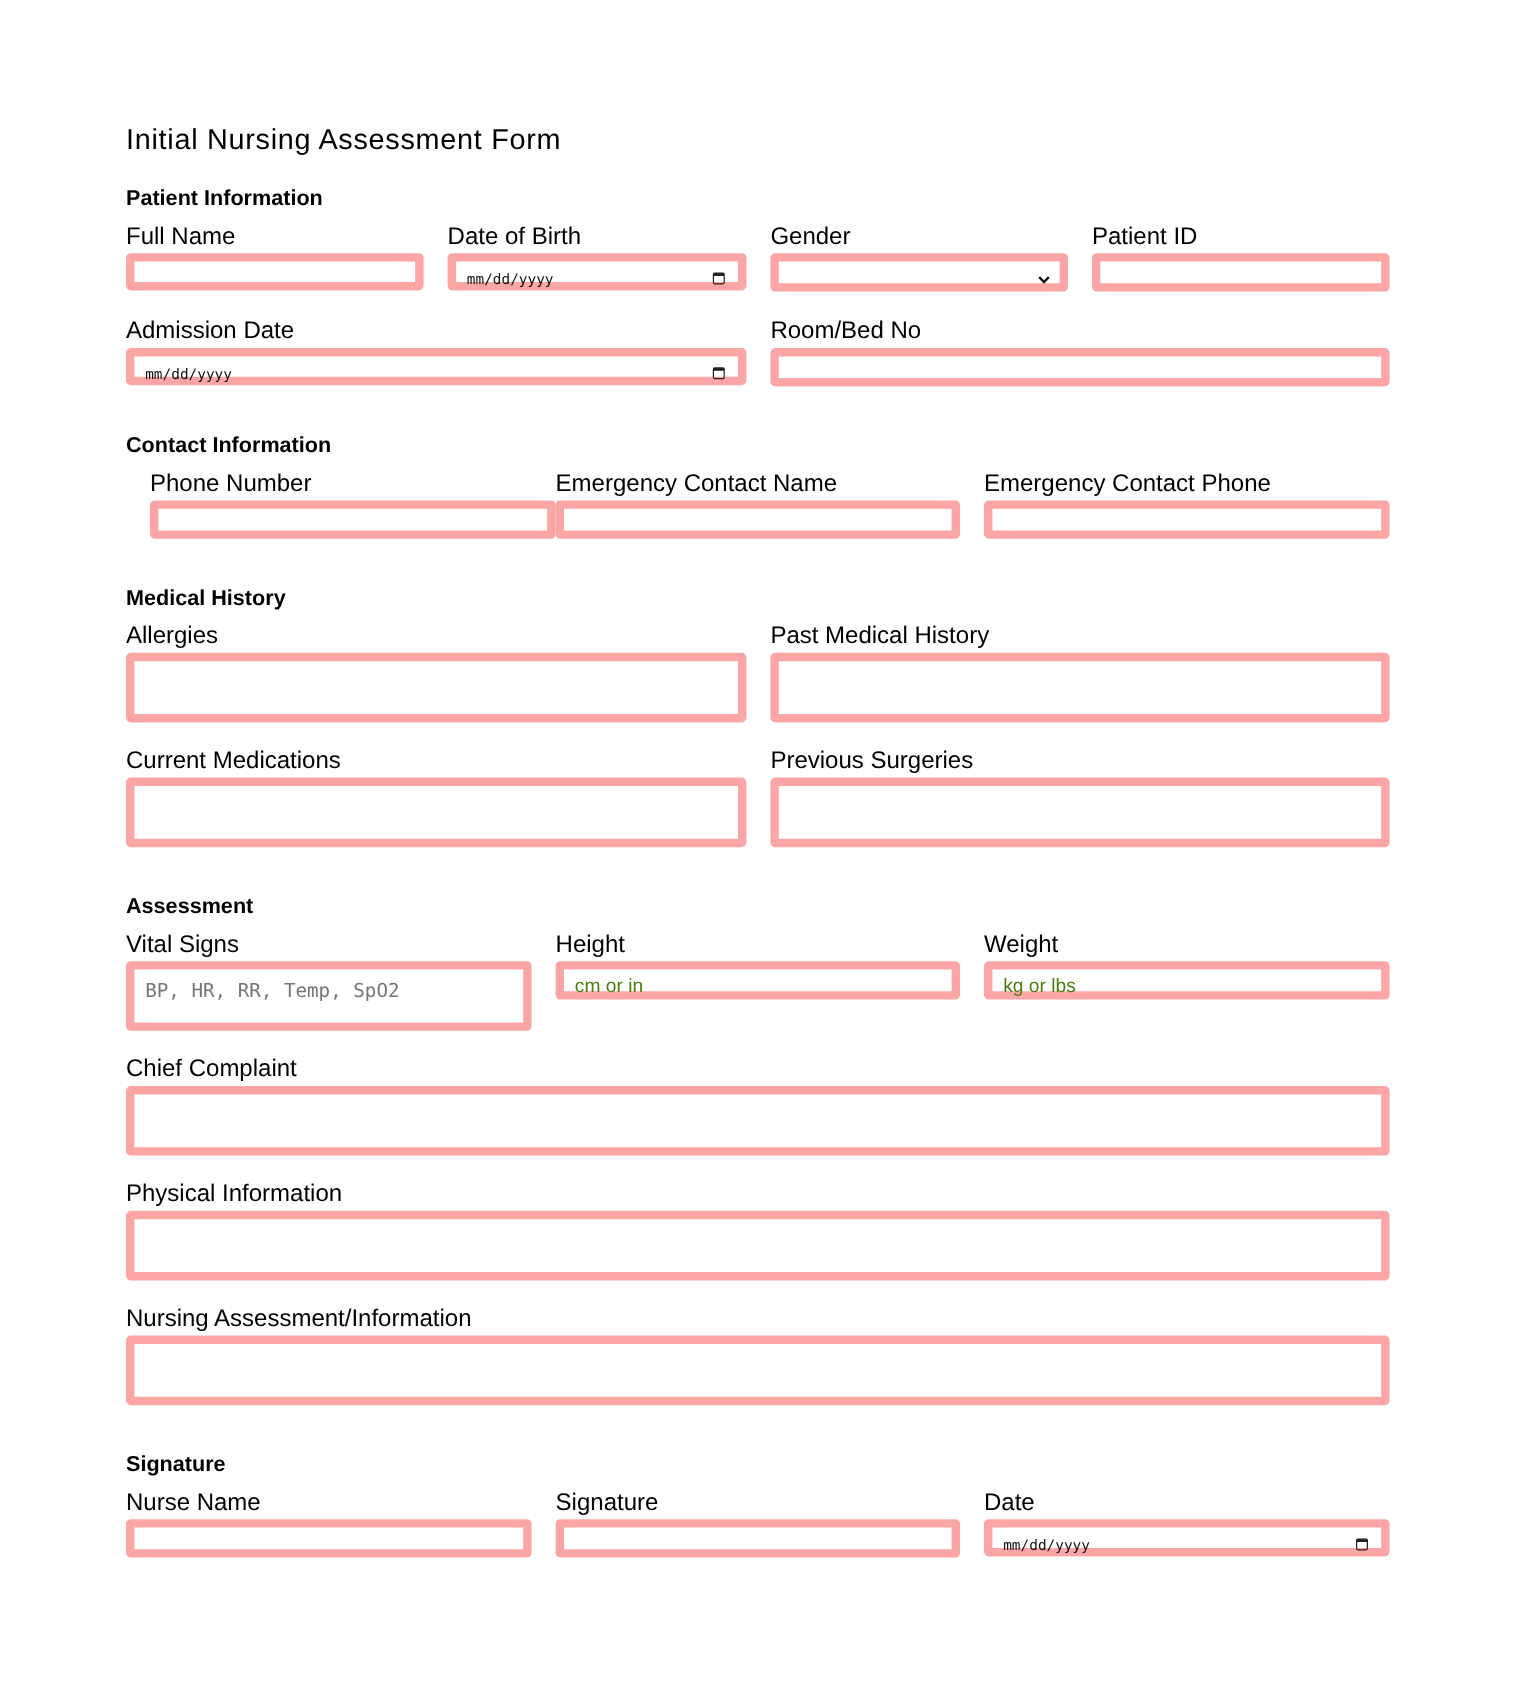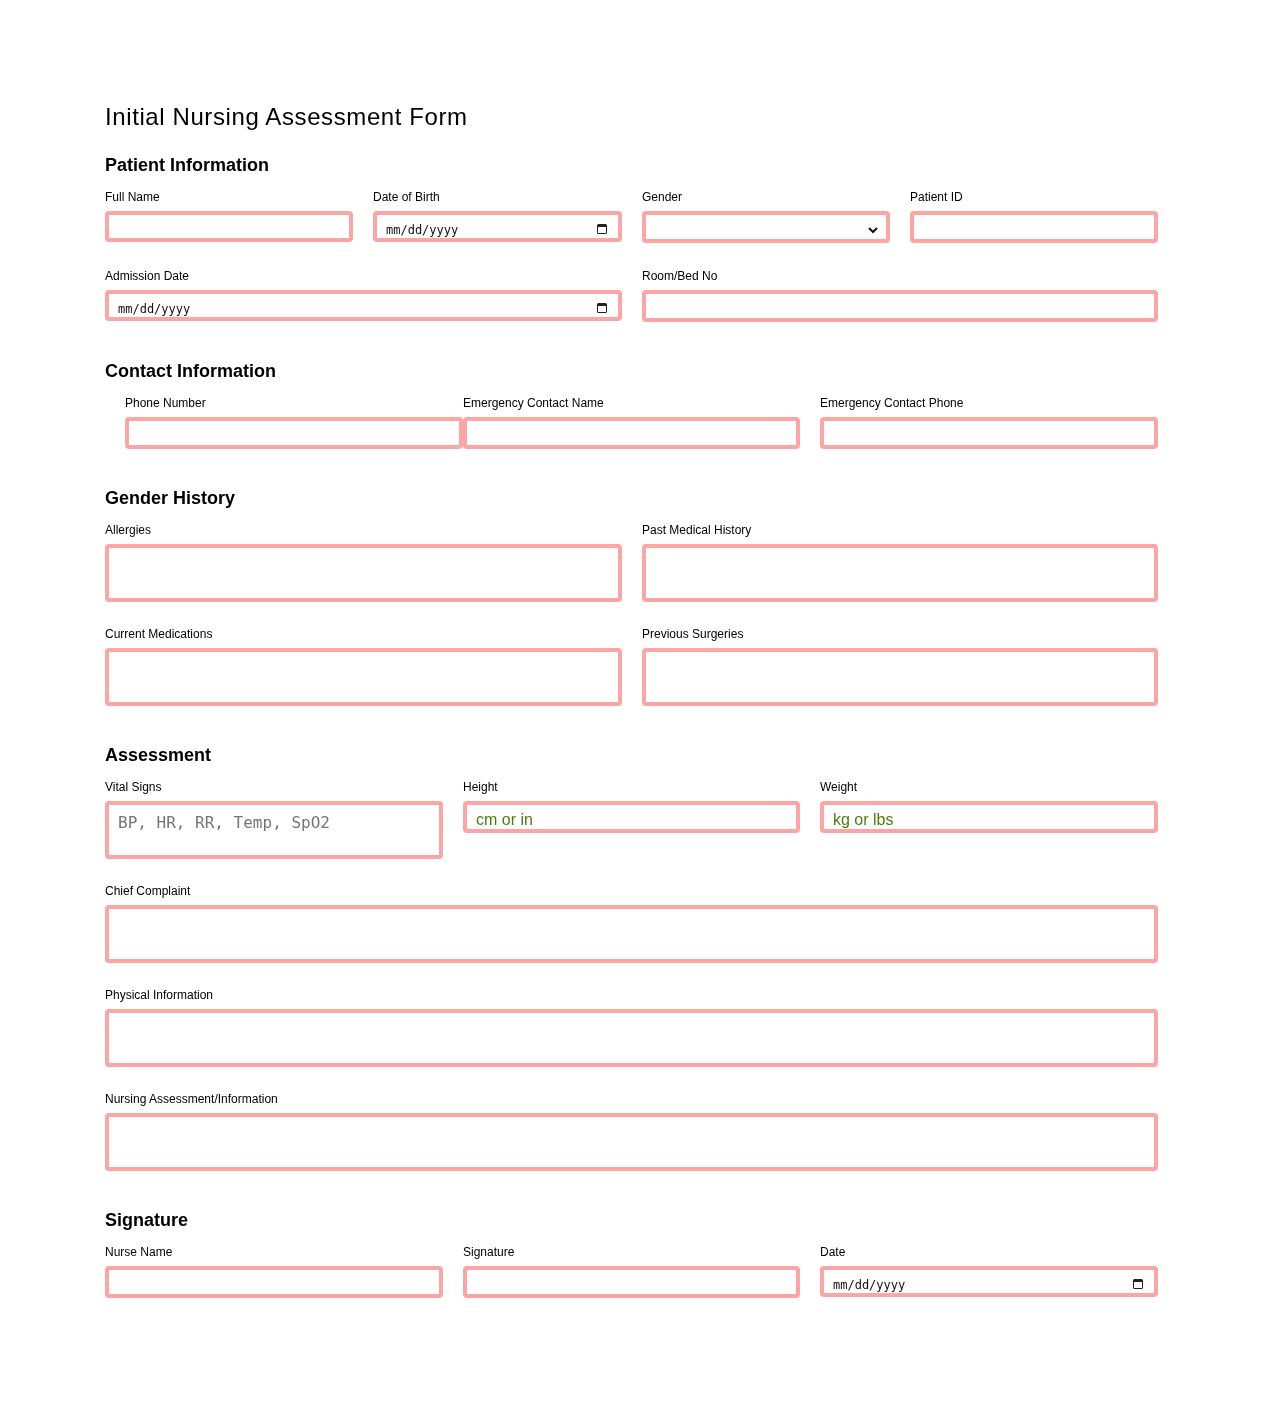--- a/index.html
+++ b/index.html
@@ -1,22 +1,22 @@
 <!DOCTYPE html>
 <html><head>
 <meta charset="utf-8">
 <style>
   html, body { margin: 0; padding: 0; background: #ffffff; }
   body { width: 1263px; height: 1422px; position: relative; font-family: "Liberation Sans", sans-serif; color: #000; }
   .container { position: absolute; left: 105px; top: 0; width: 1053px; }
   .form-title { position: absolute; left: 0; top: 102px; margin: 0; font-size: 24px; font-weight: normal; letter-spacing: 0.6px; line-height: 30px; white-space: nowrap; }
   .section-title { position: absolute; left: 0; margin: 0; font-size: 18px; font-weight: bold; line-height: 22px; white-space: nowrap; }
   .field { position: absolute; }
-  .field label { display: block; font-size: 12px; line-height: 20px; height: 20px; margin-bottom: 4px; white-space: nowrap; }
-  .ctl { box-sizing: border-box; width: 100%; border: 4px solid #fca5a5; border-radius: 4px; background: #fff; position: relative; display: block; font-family: "Liberation Sans", sans-serif; }
+  .field label { display: block; font-size: 20px; line-height: 20px; height: 20px; margin-bottom: 4px; white-space: nowrap; }
+  .ctl { box-sizing: border-box; width: 100%; border: 7px solid #fca5a5; border-radius: 4px; background: #fff; position: relative; display: block; font-family: "Liberation Sans", sans-serif; }
   .ctl.input { height: 31px; }
   .ctl.input32 { height: 32px; }
   .ctl.textarea { height: 58px; }
   .ctl .ph { position: absolute; left: 9px; top: 6px; font-size: 16px; color: #4d7c0f; }
   .ctl .ph-mono { position: absolute; left: 9px; top: 8px; font-family: "DejaVu Sans Mono", "Liberation Mono", monospace; font-size: 16px; color: #757575; }
   .ctl .date-txt { position: absolute; left: 9px; top: 8px; font-family: "DejaVu Sans Mono", "Liberation Mono", monospace; font-size: 12px; color: #111; }
   .ctl .cal-icon { position: absolute; right: 11px; top: 9px; width: 10px; height: 10px; border: 1.6px solid #222; border-top-width: 3px; border-radius: 1.5px; box-sizing: border-box; }
   .ctl .chev-icon { position: absolute; right: 5px; top: 7px; width: 16px; height: 16px; }
 </style>
 </head>
@@ -72,21 +72,21 @@
   </div>
   <div class="field" style="left:358px; top:393px; width:337px;">
     <label>Emergency Contact Name</label>
     <div class="ctl input32"></div>
   </div>
   <div class="field" style="left:715px; top:393px; width:338px;">
     <label>Emergency Contact Phone</label>
     <div class="ctl input32"></div>
   </div>
 
-  <h2 class="section-title" style="top:487px">Gender History</h2>
+  <h2 class="section-title" style="top:487px">Medical History</h2>
 
   <div class="field" style="left:0; top:520px; width:517px;">
     <label>Allergies</label>
     <div class="ctl textarea"></div>
   </div>
   <div class="field" style="left:537px; top:520px; width:516px;">
     <label>Past Medical History</label>
     <div class="ctl textarea"></div>
   </div>
 

